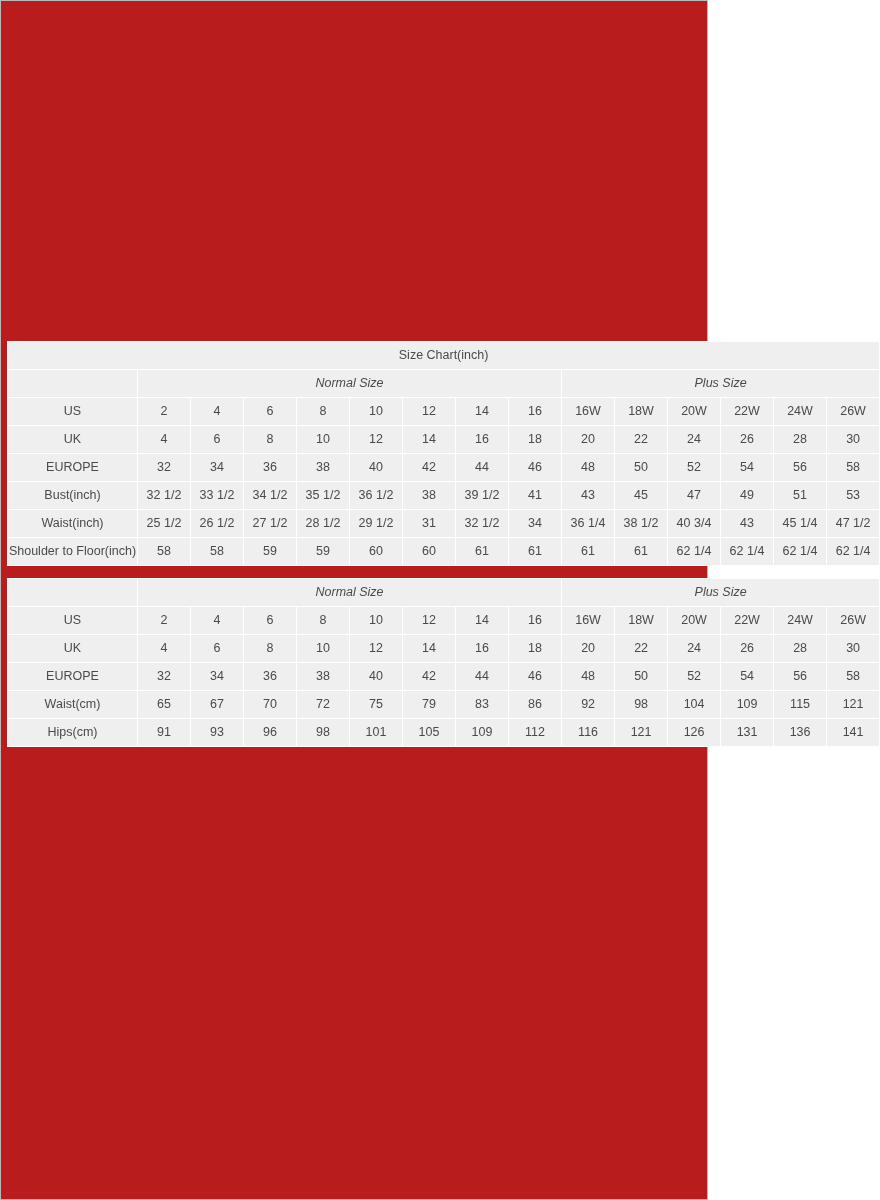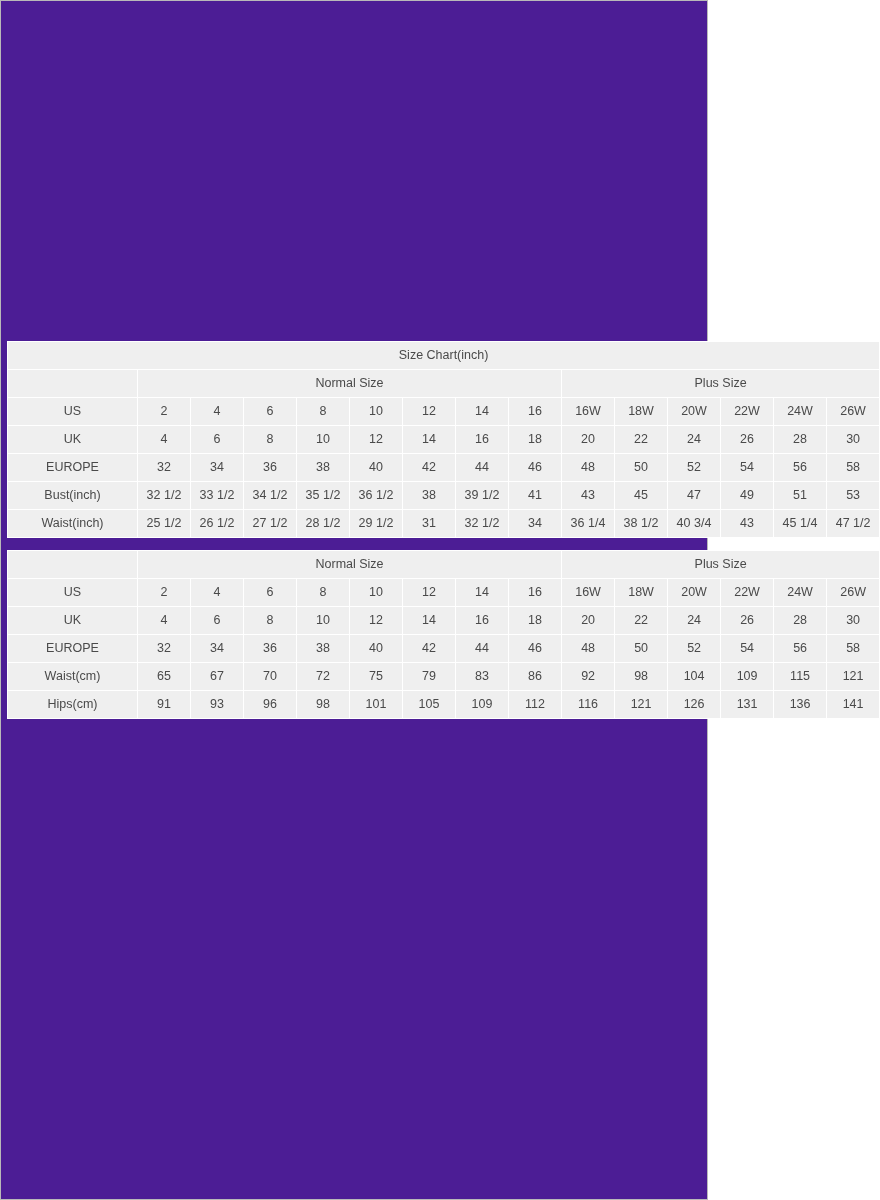--- a/index.html
+++ b/index.html
@@ -13,21 +13,21 @@
     font-family: "Liberation Sans", sans-serif;
     color: #444444;
     position: relative;
     overflow: hidden;
   }
   .page {
     width: 708px;
     height: 1200px;
     box-sizing: border-box;
     border: 1px solid #b9b9b9;
-    background: #4c1d95;
+    background: #b91c1c;
     position: relative;
   }
   .charts-wrap {
     position: absolute;
     top: 340px;
     left: 6px;
     width: 868px;
   }
   table.size-chart {
     border-collapse: collapse;
@@ -52,20 +52,21 @@
     background: #d3d3d3;
     font-size: 13px;
     color: #3f3f3f;
     height: 28px;
   }
   td.group-cell {
     background: #e4e4e4;
     font-size: 12.5px;
     color: #4a4a4a;
     height: 26px;
+    font-style: italic;
   }
   td.corner-cell {
     background: #d3d3d3;
   }
   td.row-head {
     background: #d3d3d3;
     color: #4a4a4a;
     font-size: 12.5px;
   }
   td.tall {
@@ -184,20 +185,37 @@
             <td>31</td>
             <td>32 1/2</td>
             <td>34</td>
             <td>36 1/4</td>
             <td>38 1/2</td>
             <td>40 3/4</td>
             <td>43</td>
             <td>45 1/4</td>
             <td>47 1/2</td>
           </tr>
+          <tr>
+            <td class="row-head tall">Shoulder to Floor(inch)</td>
+            <td class="tall">58</td>
+            <td class="tall">58</td>
+            <td class="tall">59</td>
+            <td class="tall">59</td>
+            <td class="tall">60</td>
+            <td class="tall">60</td>
+            <td class="tall">61</td>
+            <td class="tall">61</td>
+            <td class="tall">61</td>
+            <td class="tall">61</td>
+            <td class="tall">62 1/4</td>
+            <td class="tall">62 1/4</td>
+            <td class="tall">62 1/4</td>
+            <td class="tall">62 1/4</td>
+          </tr>
         </tbody>
       </table>
       <table class="size-chart">
         <colgroup>
           <col class="col-head">
           <col class="col-data">
           <col class="col-data">
           <col class="col-data">
           <col class="col-data">
           <col class="col-data">

